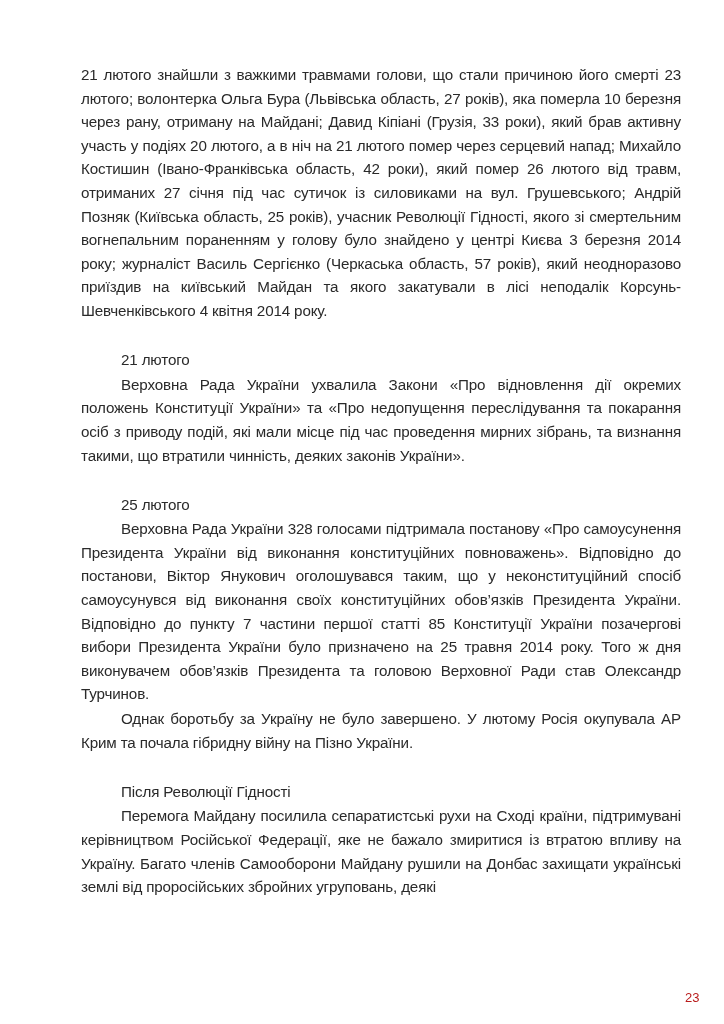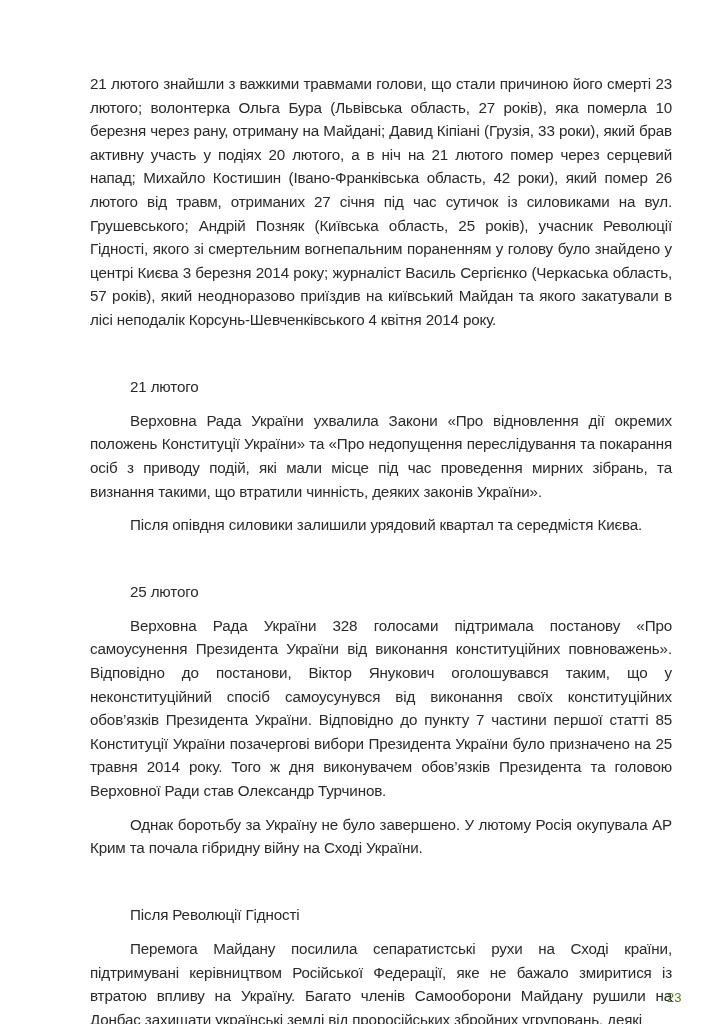--- a/index.html
+++ b/index.html
@@ -6,49 +6,48 @@
   body {
     width: 724px; height: 1024px; position: relative; overflow: hidden;
     font-family: "Liberation Sans", "DejaVu Sans", sans-serif;
     color: #2a2a2a;
   }
   .page {
     position: absolute; left: 80px; top: 62px; width: 602px;
     font-size: 15.2px; line-height: 23.6px;
     letter-spacing: -0.15px;
   }
-  .page p { margin: 10px; text-align: justify; text-align-last: left; }
+  .page p { margin: 1px; text-align: justify; text-align-last: left; }
   .indent { text-indent: 40px; }
   .heading { font-weight: normal; padding-left: 40px; margin-top: 0; }
   .gap { height: 23.6px; }
   .page-number {
-    position: absolute; left: 667px; top: 990px;
-    font-size: 13px; color: #4d7c0f;
+    position: absolute; left: 685px; top: 990px;
+    font-size: 13px; color: #b91c1c;
   }
 </style>
 </head>
 <body>
 
 <div class="page">
   <p>21 лютого знайшли з важкими травмами голови, що стали причиною його смерті 23 лютого; волонтерка Ольга Бура (Львівська область, 27 років), яка померла 10 березня через рану, отриману на Майдані; Давид Кіпіані (Грузія, 33 роки), який брав активну участь у подіях 20 лютого, а в ніч на 21 лютого помер через серцевий напад; Михайло Костишин (Івано-Франківська область, 42 роки), який помер 26 лютого від травм, отриманих 27 січня під час сутичок із силовиками на вул. Грушевського; Андрій Позняк (Київська область, 25 років), учасник Революції Гідності, якого зі смертельним вогнепальним пораненням у голову було знайдено у центрі Києва 3 березня 2014 року; журналіст Василь Сергієнко (Черкаська область, 57 років), який неодноразово приїздив на київський Майдан та якого закатували в лісі неподалік Корсунь-Шевченківського 4 квітня 2014 року.</p>
 
   <div class="gap"></div>
 
   <section>
     <p class="heading">21 лютого</p>
     <p class="indent">Верховна Рада України ухвалила Закони «Про відновлення дії окремих положень Конституції України» та «Про недопущення переслідування та покарання осіб з приводу подій, які мали місце під час проведення мирних зібрань, та визнання такими, що втратили чинність, деяких законів України».</p>
-    <p class="indent">Після опівдня силовики залишили урядовий квартал та середмістя Києва.</p>
   </section>
 
   <div class="gap"></div>
 
   <section>
     <p class="heading">25 лютого</p>
     <p class="indent">Верховна Рада України 328 голосами підтримала постанову «Про самоусунення Президента України від виконання конституційних повноважень». Відповідно до постанови, Віктор Янукович оголошувався таким, що у неконституційний спосіб самоусунувся від виконання своїх конституційних обов’язків Президента України. Відповідно до пункту 7 частини першої статті 85 Конституції України позачергові вибори Президента України було призначено на 25 травня 2014 року. Того ж дня виконувачем обов’язків Президента та головою Верховної Ради став Олександр Турчинов.</p>
-    <p class="indent">Однак боротьбу за Україну не було завершено. У лютому Росія окупувала АР Крим та почала гібридну війну на Сході України.</p>
+    <p class="indent">Однак боротьбу за Україну не було завершено. У лютому Росія окупувала АР Крим та почала гібридну війну на Пізно України.</p>
   </section>
 
   <div class="gap"></div>
 
   <section>
     <p class="heading">Після Революції Гідності</p>
     <p class="indent">Перемога Майдану посилила сепаратистські рухи на Сході країни, підтримувані керівництвом Російської Федерації, яке не бажало змиритися із втратою впливу на Україну. Багато членів Самооборони Майдану рушили на Донбас захищати українські землі від проросійських збройних угруповань, деякі</p>
   </section>
 </div>
 

